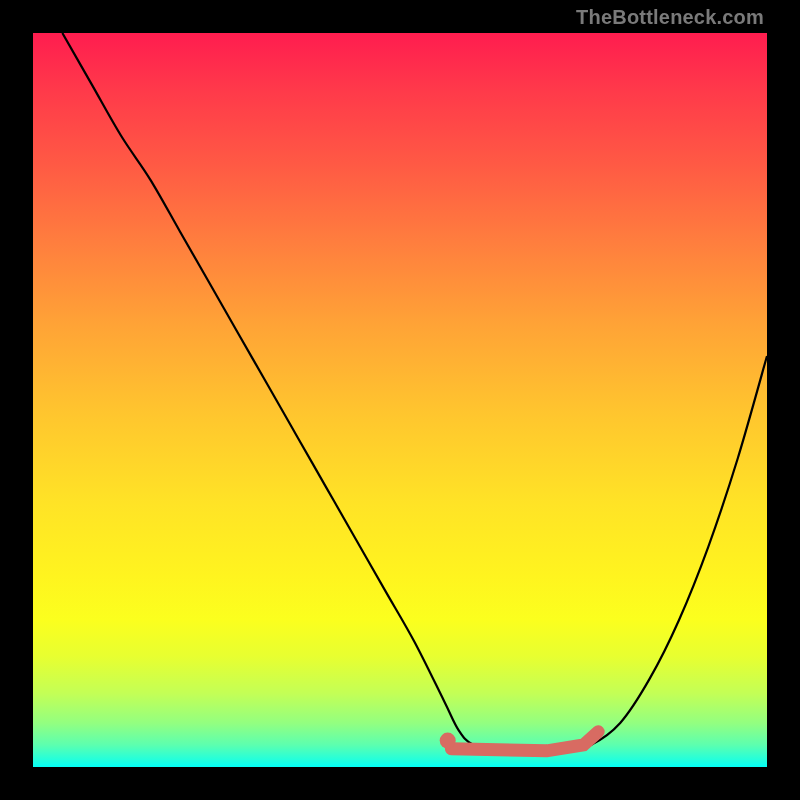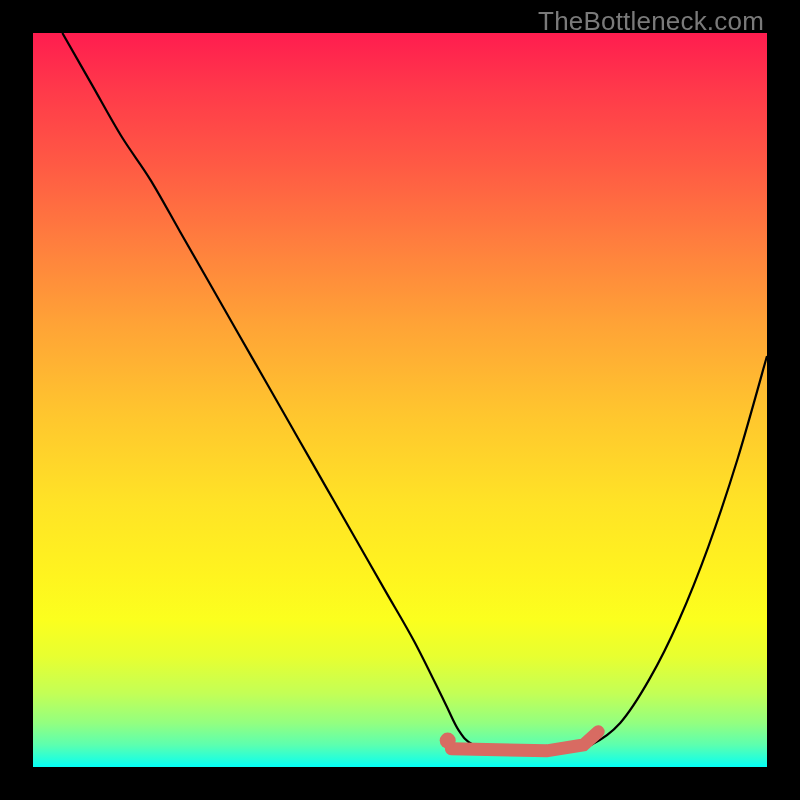--- a/index.html
+++ b/index.html
@@ -40,22 +40,22 @@
       #93ff80 94%,
       #5cffaf 97%,
       #23ffdc 99%,
       #04fff6 100%);
   }
   .watermark {
     position: absolute;
     top: 6px;
     right: 36px;
     color: #7a7a7a;
-    font-size: 26px;
-    font-weight: 400;
+    font-size: 20px;
+    font-weight: 700;
     letter-spacing: 0.2px;
   }
   svg.curve {
     position: absolute;
     left: 0;
     top: 0;
     width: 734px;
     height: 734px;
     overflow: visible;
   }

